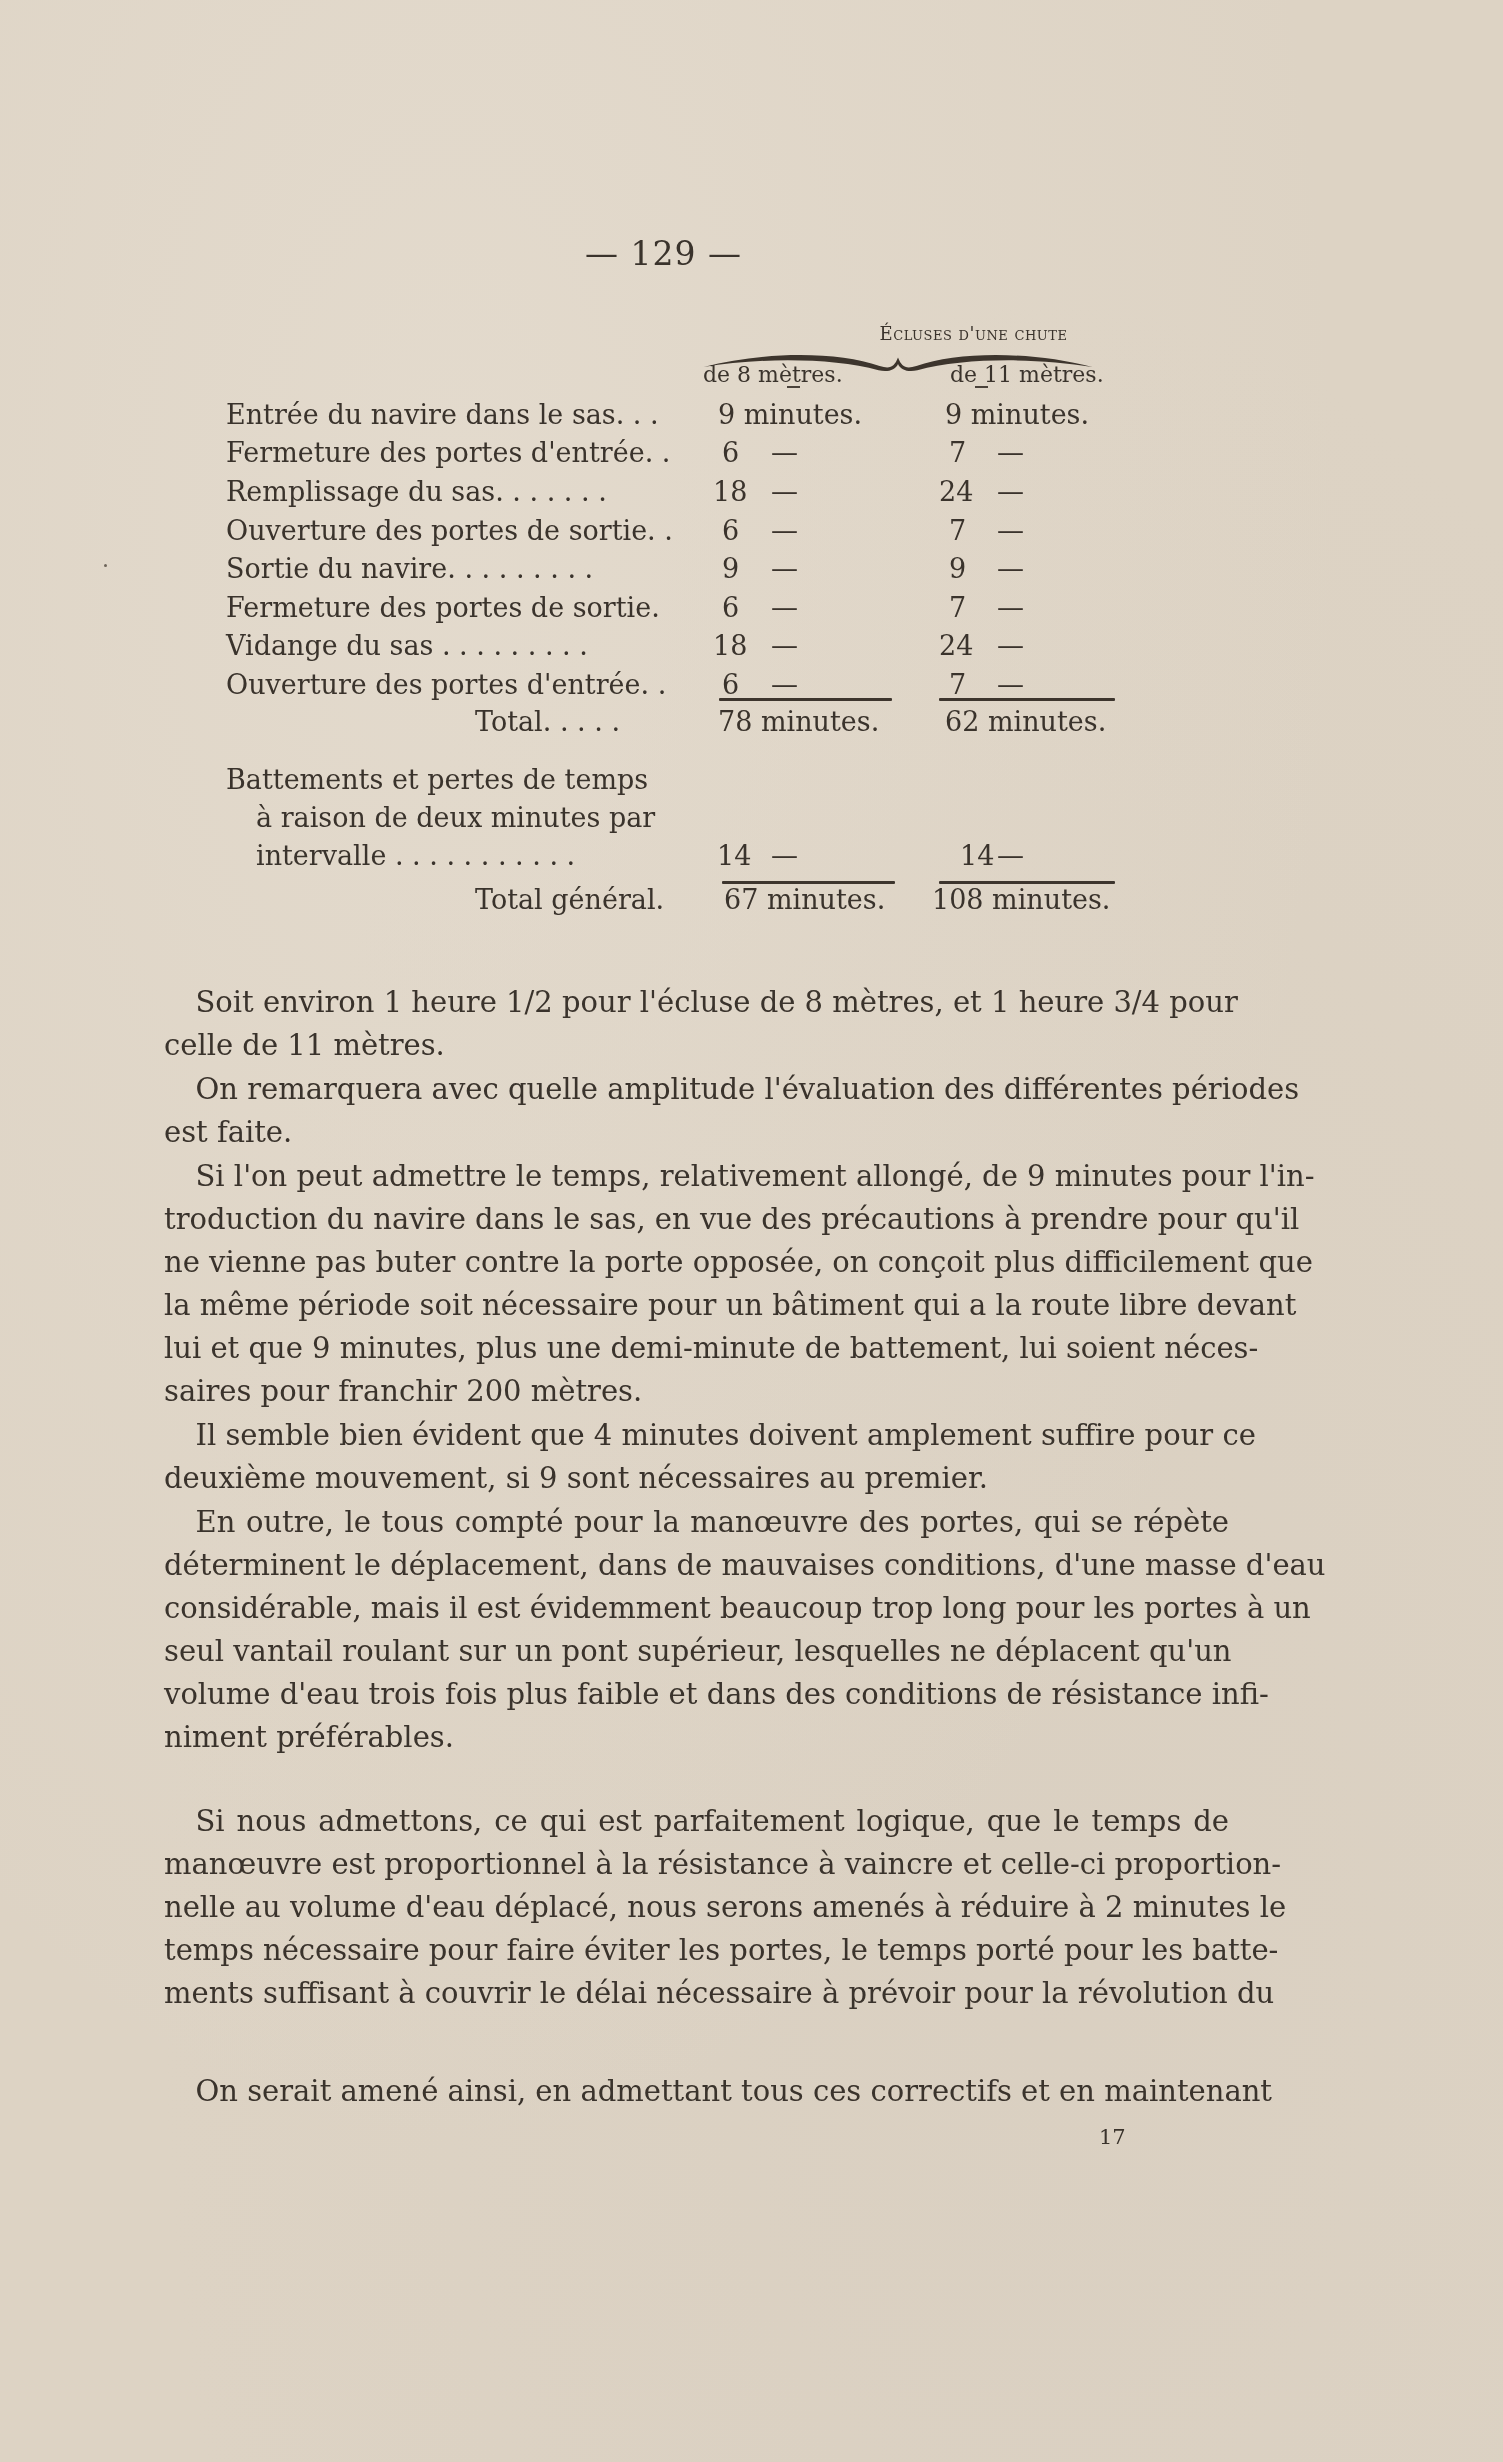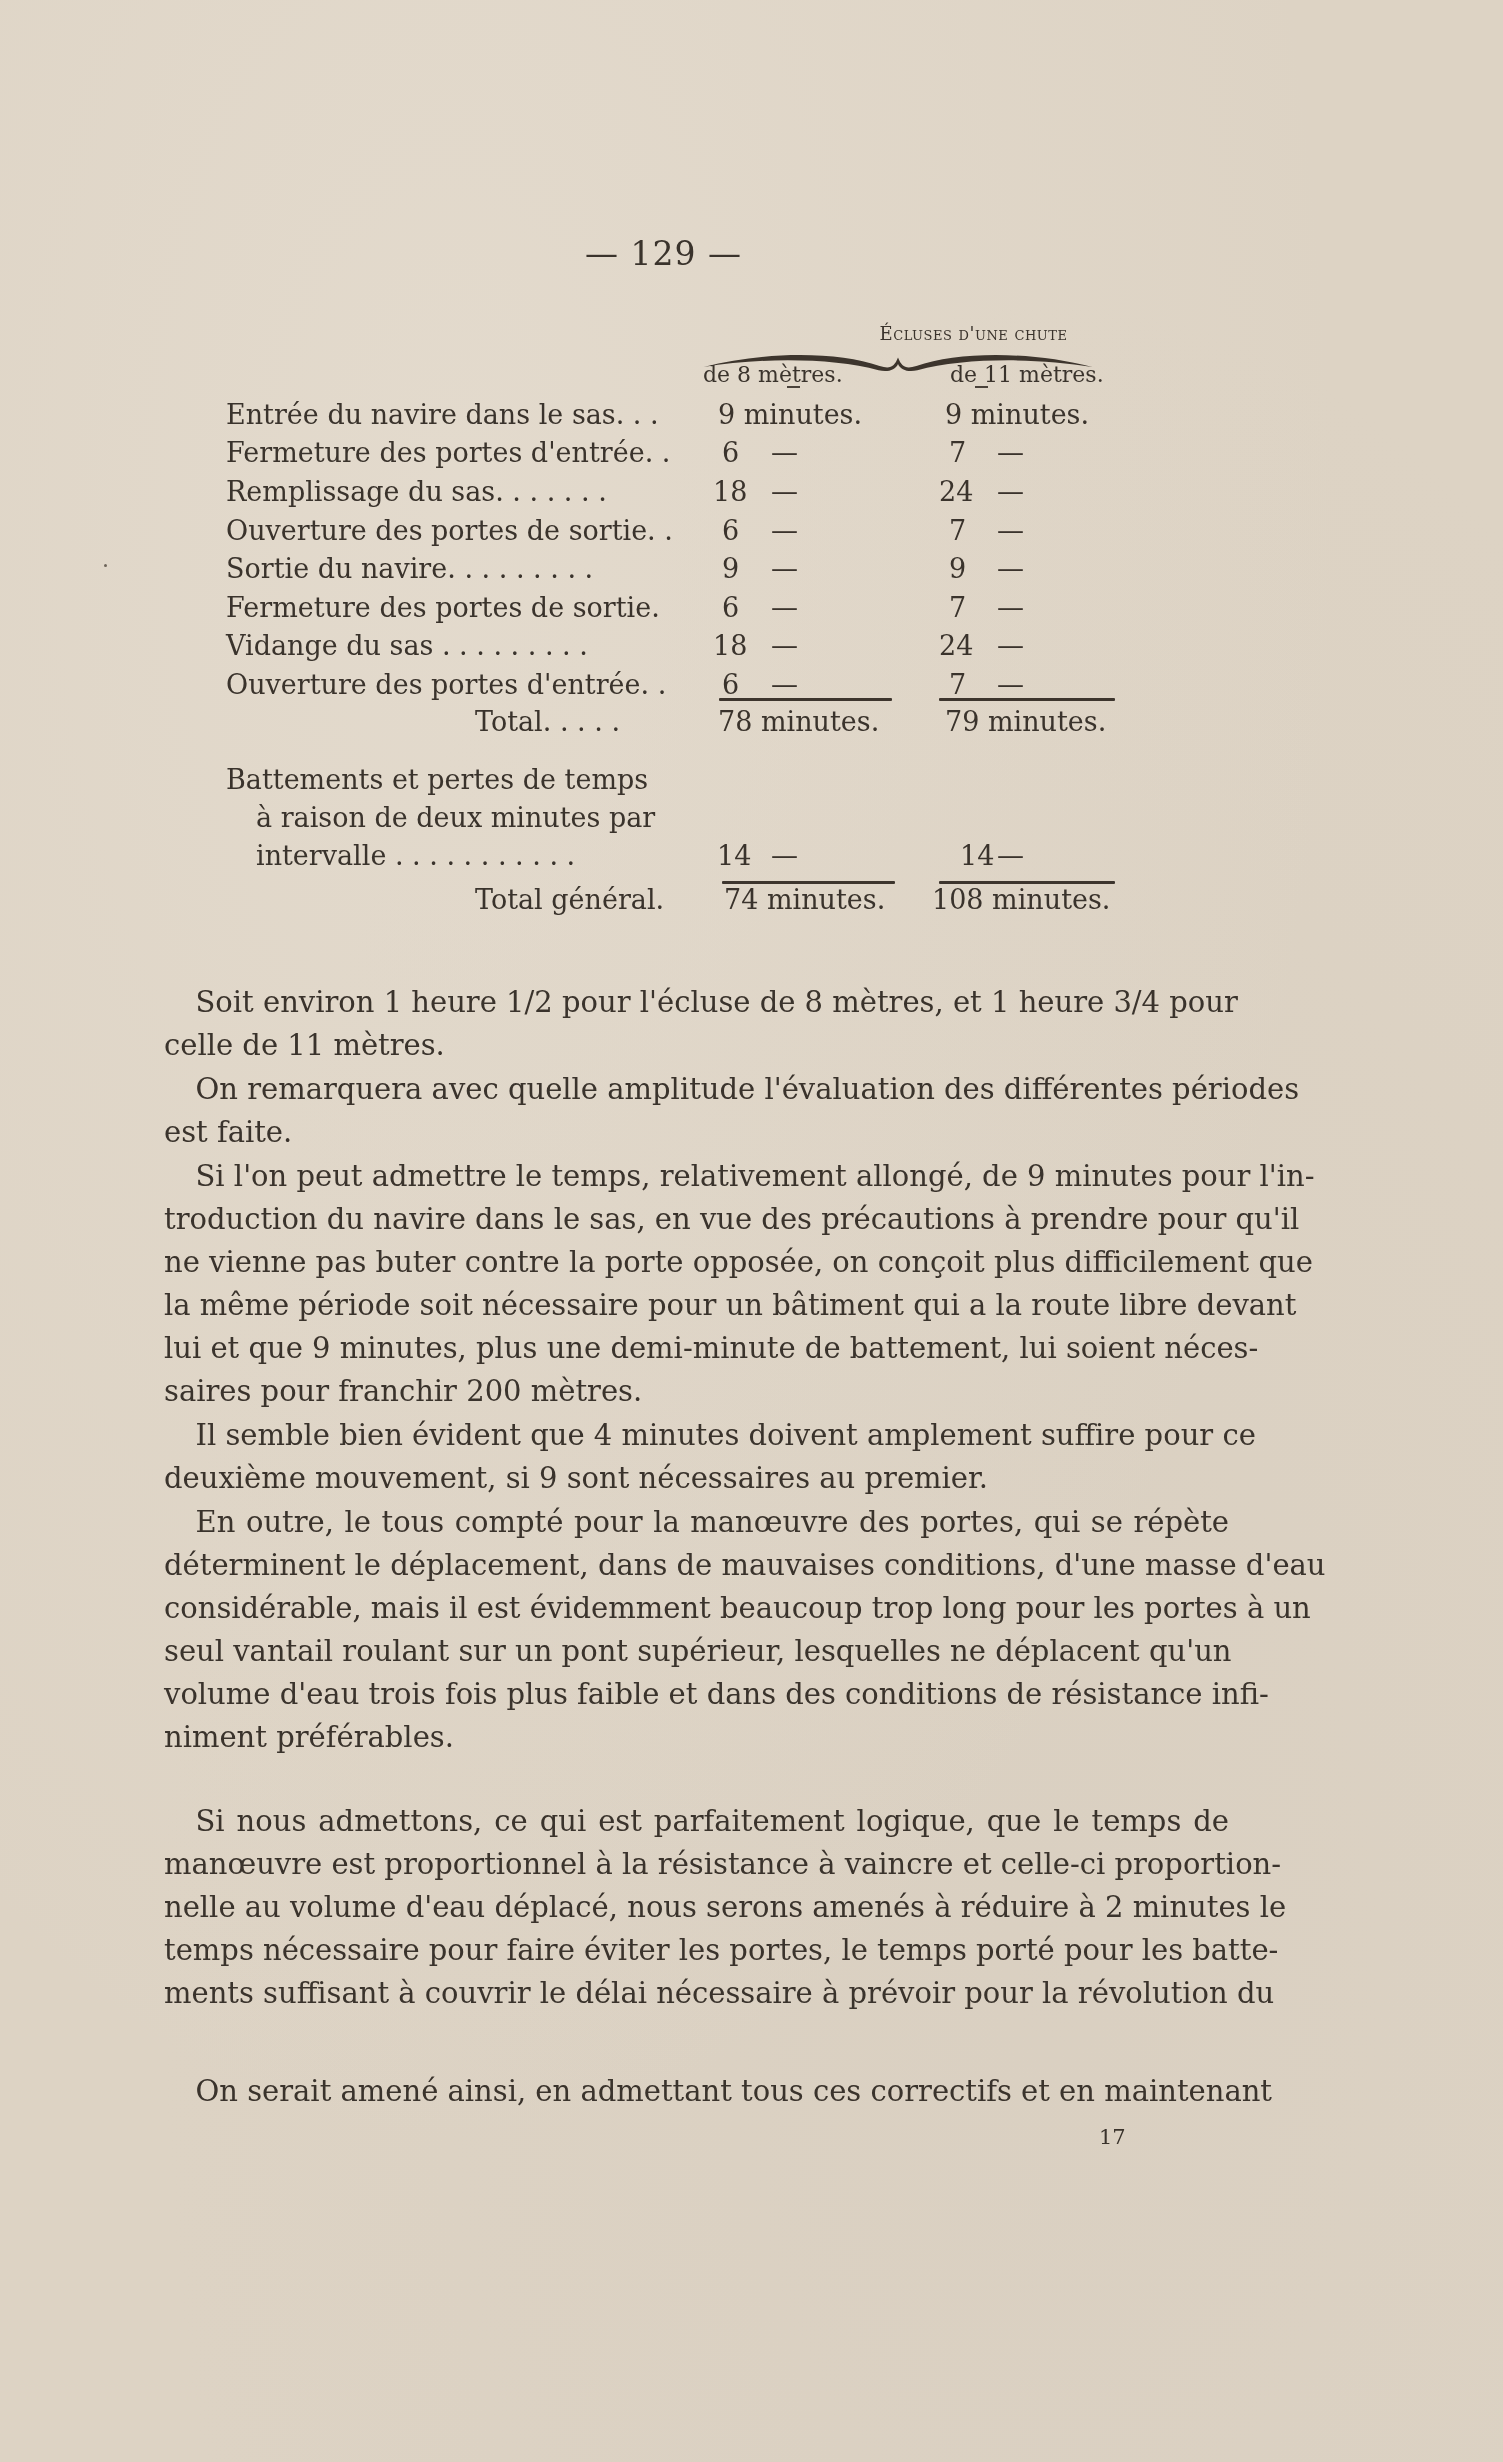--- a/index.html
+++ b/index.html
@@ -137,36 +137,36 @@
       <span style="position: absolute; top: 669px; left: 771px; font-size: 27px;">—</span>
     </span>
     <span style="position: absolute; left: 0px; top: 0px;">
       <span style="position: absolute; top: 669px; font-size: 27px; left: 949px;">7</span>
       <span style="position: absolute; top: 669px; left: 997px; font-size: 27px;">—</span>
     </span>
     <div class="rule" style="left: 719px; top: 698px; width: 173px;"></div>
     <div class="rule" style="left: 939px; top: 698px; width: 176px;"></div>
     <span style="position: absolute; left: 475px; top: 706px; font-size: 27px; white-space: pre;">Total. . . . .</span>
     <span class="num" style="position: absolute; left: 718px; top: 706px; font-size: 27px; white-space: pre;">78 minutes.</span>
-    <span class="num" style="position: absolute; left: 945px; top: 706px; font-size: 27px; white-space: pre;">79 minutes.</span>
+    <span class="num" style="position: absolute; left: 945px; top: 706px; font-size: 27px; white-space: pre;">62 minutes.</span>
     <span style="position: absolute; left: 226px; top: 764px; font-size: 27px; white-space: pre;">Battements et pertes de temps</span>
     <span style="position: absolute; left: 256px; top: 802px; font-size: 27px; white-space: pre; text-align: center;">à raison de deux minutes par</span>
     <span style="position: absolute; left: 256px; top: 840px; font-size: 27px; white-space: pre;">intervalle . . . . . . . . . . .</span>
     <span style="position: absolute; left: 0px; top: 0px;">
       <span style="position: absolute; top: 840px; font-size: 27px; left: 717px;">14</span>
       <span style="position: absolute; top: 840px; left: 771px; font-size: 27px;">—</span>
     </span>
     <span style="position: absolute; left: 0px; top: 0px;">
       <span style="position: absolute; top: 840px; font-size: 27px; left: 960px;">14</span>
       <span style="position: absolute; top: 840px; left: 997px; font-size: 27px;">—</span>
     </span>
     <div class="rule" style="left: 722px; top: 881px; width: 173px;"></div>
     <div class="rule" style="left: 939px; top: 881px; width: 176px;"></div>
     <span style="position: absolute; left: 475px; top: 884px; font-size: 27px; white-space: pre;">Total général.</span>
-    <span class="num" style="position: absolute; left: 724px; top: 884px; font-size: 27px; white-space: pre;">74 minutes.</span>
+    <span class="num" style="position: absolute; left: 724px; top: 884px; font-size: 27px; white-space: pre;">67 minutes.</span>
     <span class="num" style="position: absolute; left: 932px; top: 884px; font-size: 27px; white-space: pre;">108 minutes.</span>
   </div>
 
 <div id="text-body">
     <div class="para" style="top: 981px;">
       <span class="line" style="padding-left: 31.5px; text-indent: 0px; margin-left: 0px; position: relative; left: 0px; box-sizing: border-box; width: auto; display: block;">Soit environ 1 heure 1/2 pour l'écluse de 8 mètres, et 1 heure 3/4 pour</span>
       <span class="line last">celle de 11 mètres.</span>
     </div>
     <div class="para" style="top: 1068px;">
       <span class="line" style="padding-left: 31.5px; text-indent: 0px; margin-left: 0px; position: relative; left: 0px; box-sizing: border-box; width: auto; display: block;">On remarquera avec quelle amplitude l'évaluation des différentes périodes</span>

